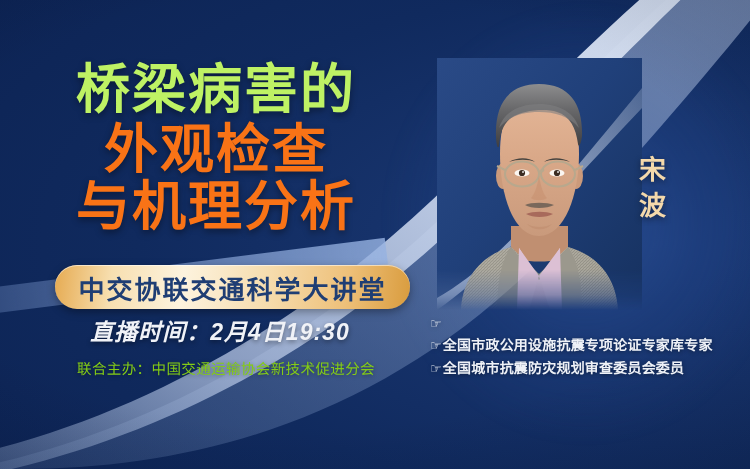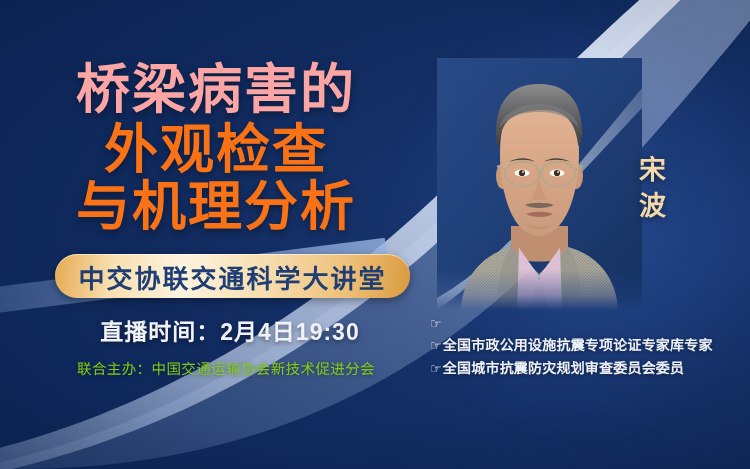--- a/index.html
+++ b/index.html
@@ -64,48 +64,49 @@
     text-align:center;
     line-height:1.0;
   }
   .t-line{
     display:block;
     font-size:54px;
     font-weight:700;
     letter-spacing:2px;
     white-space:nowrap;
   }
-  .t1{color:#fca5a5;text-shadow:0 3px 7px rgba(0,0,0,.40);}
+  .t1{color:#bef264;text-shadow:0 3px 7px rgba(0,0,0,.40);}
   .t2,.t3{color:#f97316;text-shadow:0 3px 7px rgba(0,0,0,.40);}
   .t2{margin-top:6px;}
   .t3{margin-top:3px;}
 
   
   .pill{
     position:absolute;
-    left:55px;top:254px;
+    left:55px;top:265px;
     width:355px;height:44px;
     border-radius:24px;
     background:linear-gradient(96deg,#e6ab52 0%,#f7dfb0 16%,#fdf3de 36%,#f6dcad 60%,#eec079 82%,#d99c3e 100%);
     box-shadow:0 3px 9px rgba(0,0,0,.34), inset 0 1px 0 rgba(255,255,255,.55);
     display:flex;align-items:center;justify-content:center;font-family:Liberation Serif, serif;
   }
   .pill span{
     font-size:26px;font-weight:700;letter-spacing:2px;
     color:#1f3e74;white-space:nowrap;
   }
 
   
   .livetime{
-    position:absolute;left:14px;top:313px;width:432px;
+    position:absolute;left:4px;top:313px;width:432px;
     text-align:center;
     font-size:23px;font-weight:600;letter-spacing:1px;
     color:#f0f2f7;
     text-shadow:0 2px 5px rgba(0,0,0,.40);
     white-space:nowrap;
+    font-style:italic;
   }
 
   
   .organizers{
     position:absolute;left:0;top:357px;width:452px;
     text-align:center;
     color:#84cc16;
     font-size:14.5px;line-height:1.75;
     letter-spacing:.4px;
     text-shadow:0 1px 4px rgba(0,0,0,.38);

